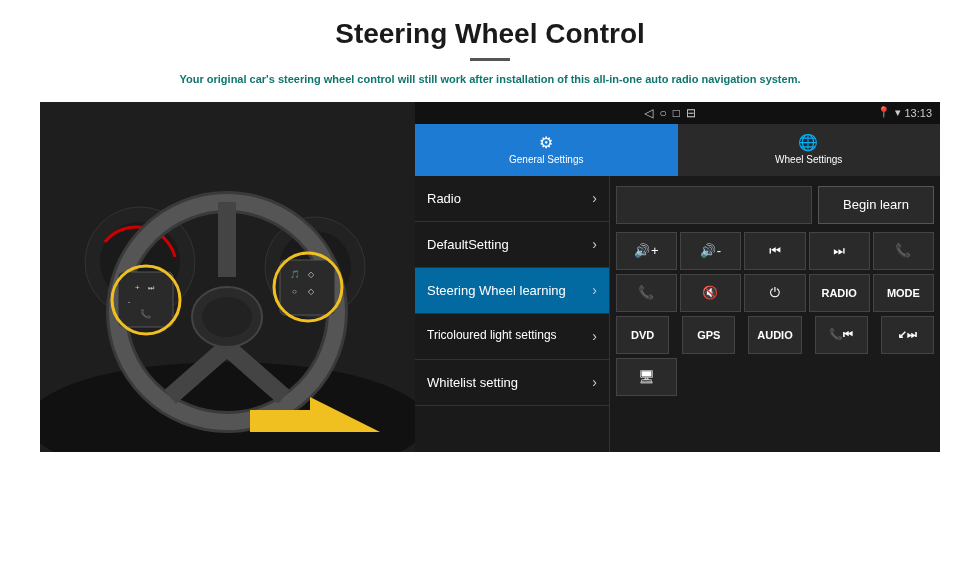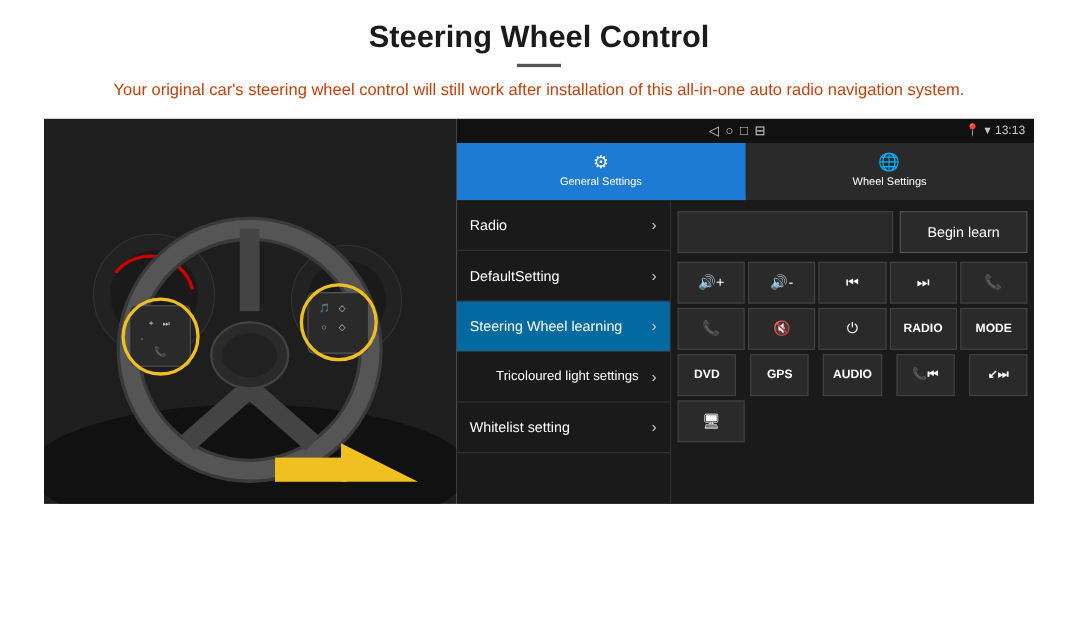--- a/index.html
+++ b/index.html
@@ -30,25 +30,26 @@
     }
 
     .title-divider {
       width: 40px;
       height: 3px;
       background: #555;
       margin: 0 auto 10px;
     }
 
     .subtitle-text {
-      font-size: 15px;
-      color: #c2410c;
+      font-size: 11px;
+      color: #0f766e;
       line-height: 1.5;
       max-width: 820px;
       margin: 0 auto 14px;
+      font-weight: bold;
     }
 
     .content-area {
       display: flex;
       width: 100%;
       height: 350px;
       border: none;
     }
 
     
@@ -177,21 +178,20 @@
     .menu-item-text {
       color: #fff;
       font-size: 13px;
     }
 
     .menu-item-text-small {
       color: #fff;
       font-size: 12px;
       line-height: 1.3;
       text-align: center;
-      margin-left: 24px;
     }
 
     .menu-chevron {
       color: #ccc;
       font-size: 14px;
     }
 
     
     .right-panel {
       flex: 1;

